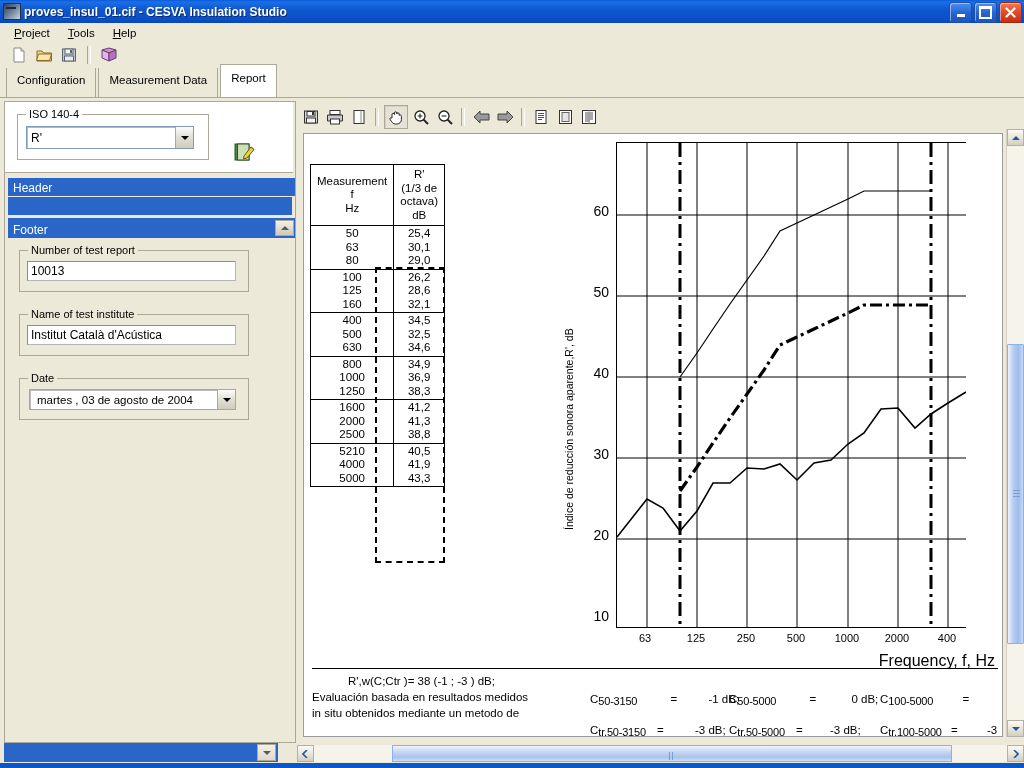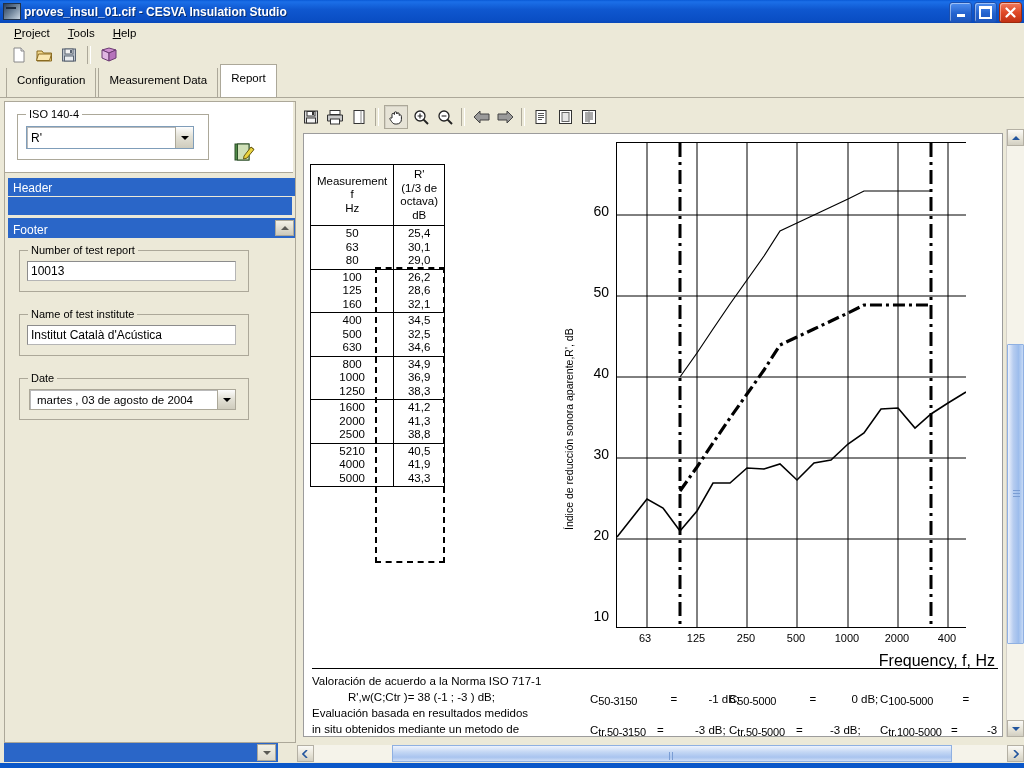--- a/index.html
+++ b/index.html
@@ -569,21 +569,20 @@
         <div class="xtick" style="left:157px;">250</div>
         <div class="xtick" style="left:207px;">500</div>
         <div class="xtick" style="left:258px;">1000</div>
         <div class="xtick" style="left:308px;">2000</div>
         <div class="xtick" style="left:358px;">400</div>
 
         <div class="xlabel">Frequency, f, Hz</div>
       </div>
 
       <div class="valblock">
-        <div class="vline">Valoración de acuerdo a la Norma ISO 717-1</div>
         <div class="vline" style="padding-left:36px;">R',w(C;Ctr )= 38 (-1 ; -3 ) dB;</div>
         <div class="vline">Evaluación basada en resultados medidos</div>
         <div class="vline">in situ obtenidos mediante un metodo de</div>
 
         <div class="vrow" style="left:278px;top:22px;">
           <span>C</span><span class="sub">50-3150</span>
           <span style="display:inline-block;width:30px;"></span><span>=</span>
           <span style="display:inline-block;width:28px;"></span><span>-1 dB;</span>
         </div>
         <div class="vrow" style="left:417px;top:22px;">

